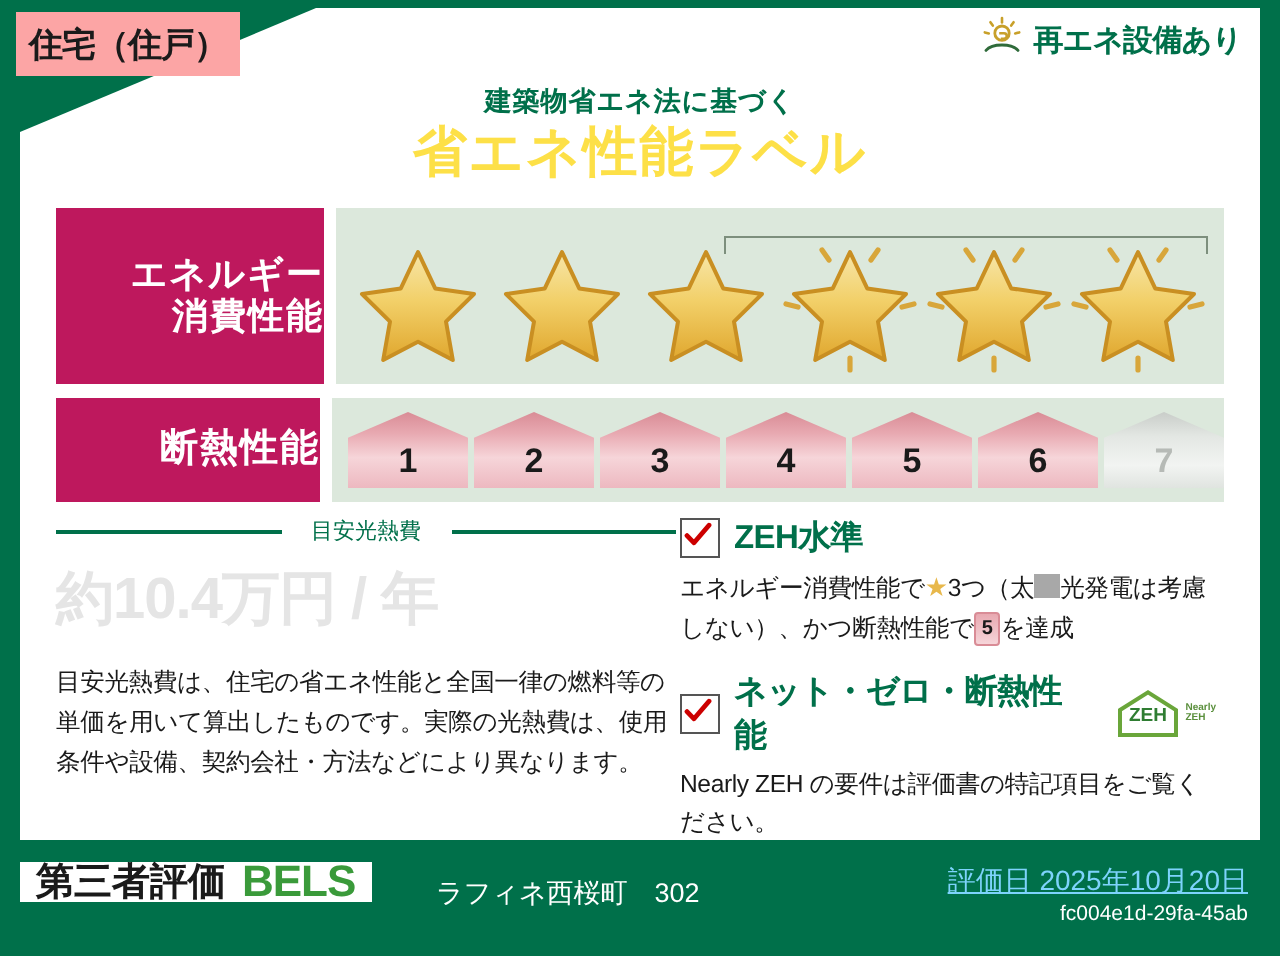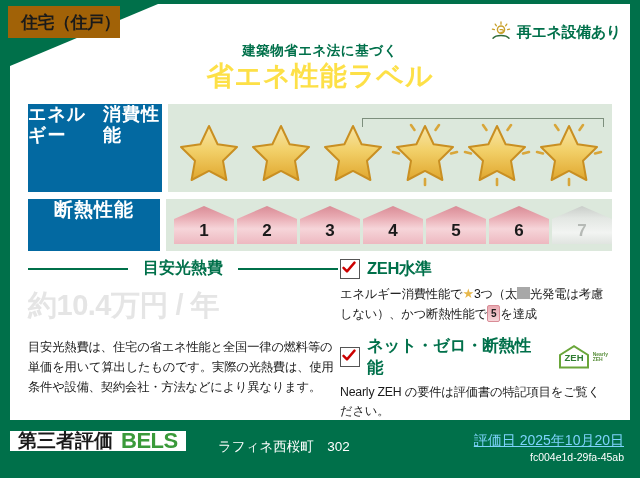--- a/index.html
+++ b/index.html
@@ -22,41 +22,41 @@
     box-sizing: border-box;
   }
 
   
   .tag-house {
     position: absolute;
     left: 8px;
     top: 6px;
     width: 112px;
     height: 32px;
-    background: #a16207;
-    display: flex;
-    align-items: center;
-    justify-content: flex-end;
+    background: #fca5a5;
+    display: flex;
+    align-items: center;
+    justify-content: center;
     font-size: 17px;
     font-weight: bold;
     color: #1a1a1a;
     letter-spacing: -0.5px;
     z-index: 6;
   }
 
   
   .tag-renew {
     position: absolute;
     right: 10px;
     top: 5px;
     height: 31px;
     background: #ffffff;
     display: flex;
     align-items: center;
-    padding: 12px 9px 0 6px;
+    padding: 0 9px 0 6px;
     gap: 5px;
     z-index: 6;
   }
   .tag-renew .txt {
     font-size: 15px;
     font-weight: bold;
     color: #00704a;
     letter-spacing: -0.3px;
   }
 
@@ -103,25 +103,25 @@
     left: 28px;
     display: flex;
     align-items: stretch;
     z-index: 5;
   }
   .perf-row.energy { top: 104px; width: 584px; height: 88px; }
   .perf-row.insul  { top: 199px; width: 584px; height: 52px; }
 
   .perf-key {
     width: 134px;
-    background: #0369a1;
+    background: #be185d;
     color: #ffffff;
     display: flex;
-    flex-direction: row;
-    align-items: flex-start;
+    flex-direction: column;
+    align-items: flex-end;
     justify-content: center;
     font-weight: bold;
     letter-spacing: 1px;
     line-height: 1.18;
   }
   .perf-row.energy .perf-key { font-size: 18px; }
   .perf-row.insul  .perf-key { font-size: 19px; }
 
   .perf-val {
     flex: 1;
@@ -199,22 +199,22 @@
     left: 28px;
     top: 258px;
     width: 310px;
     z-index: 5;
   }
   .cost-head {
     display: flex;
     align-items: center;
     gap: 15px;
     color: #00704a;
-    font-size: 16px;
-    font-weight: bold;
+    font-size: 11px;
+    font-weight: normal;
   }
   .cost-head .rule {
     flex: 1;
     height: 2px;
     background: #00704a;
   }
   .cost-value {
     margin-top: 7px;
     font-size: 29px;
     font-weight: bold;

